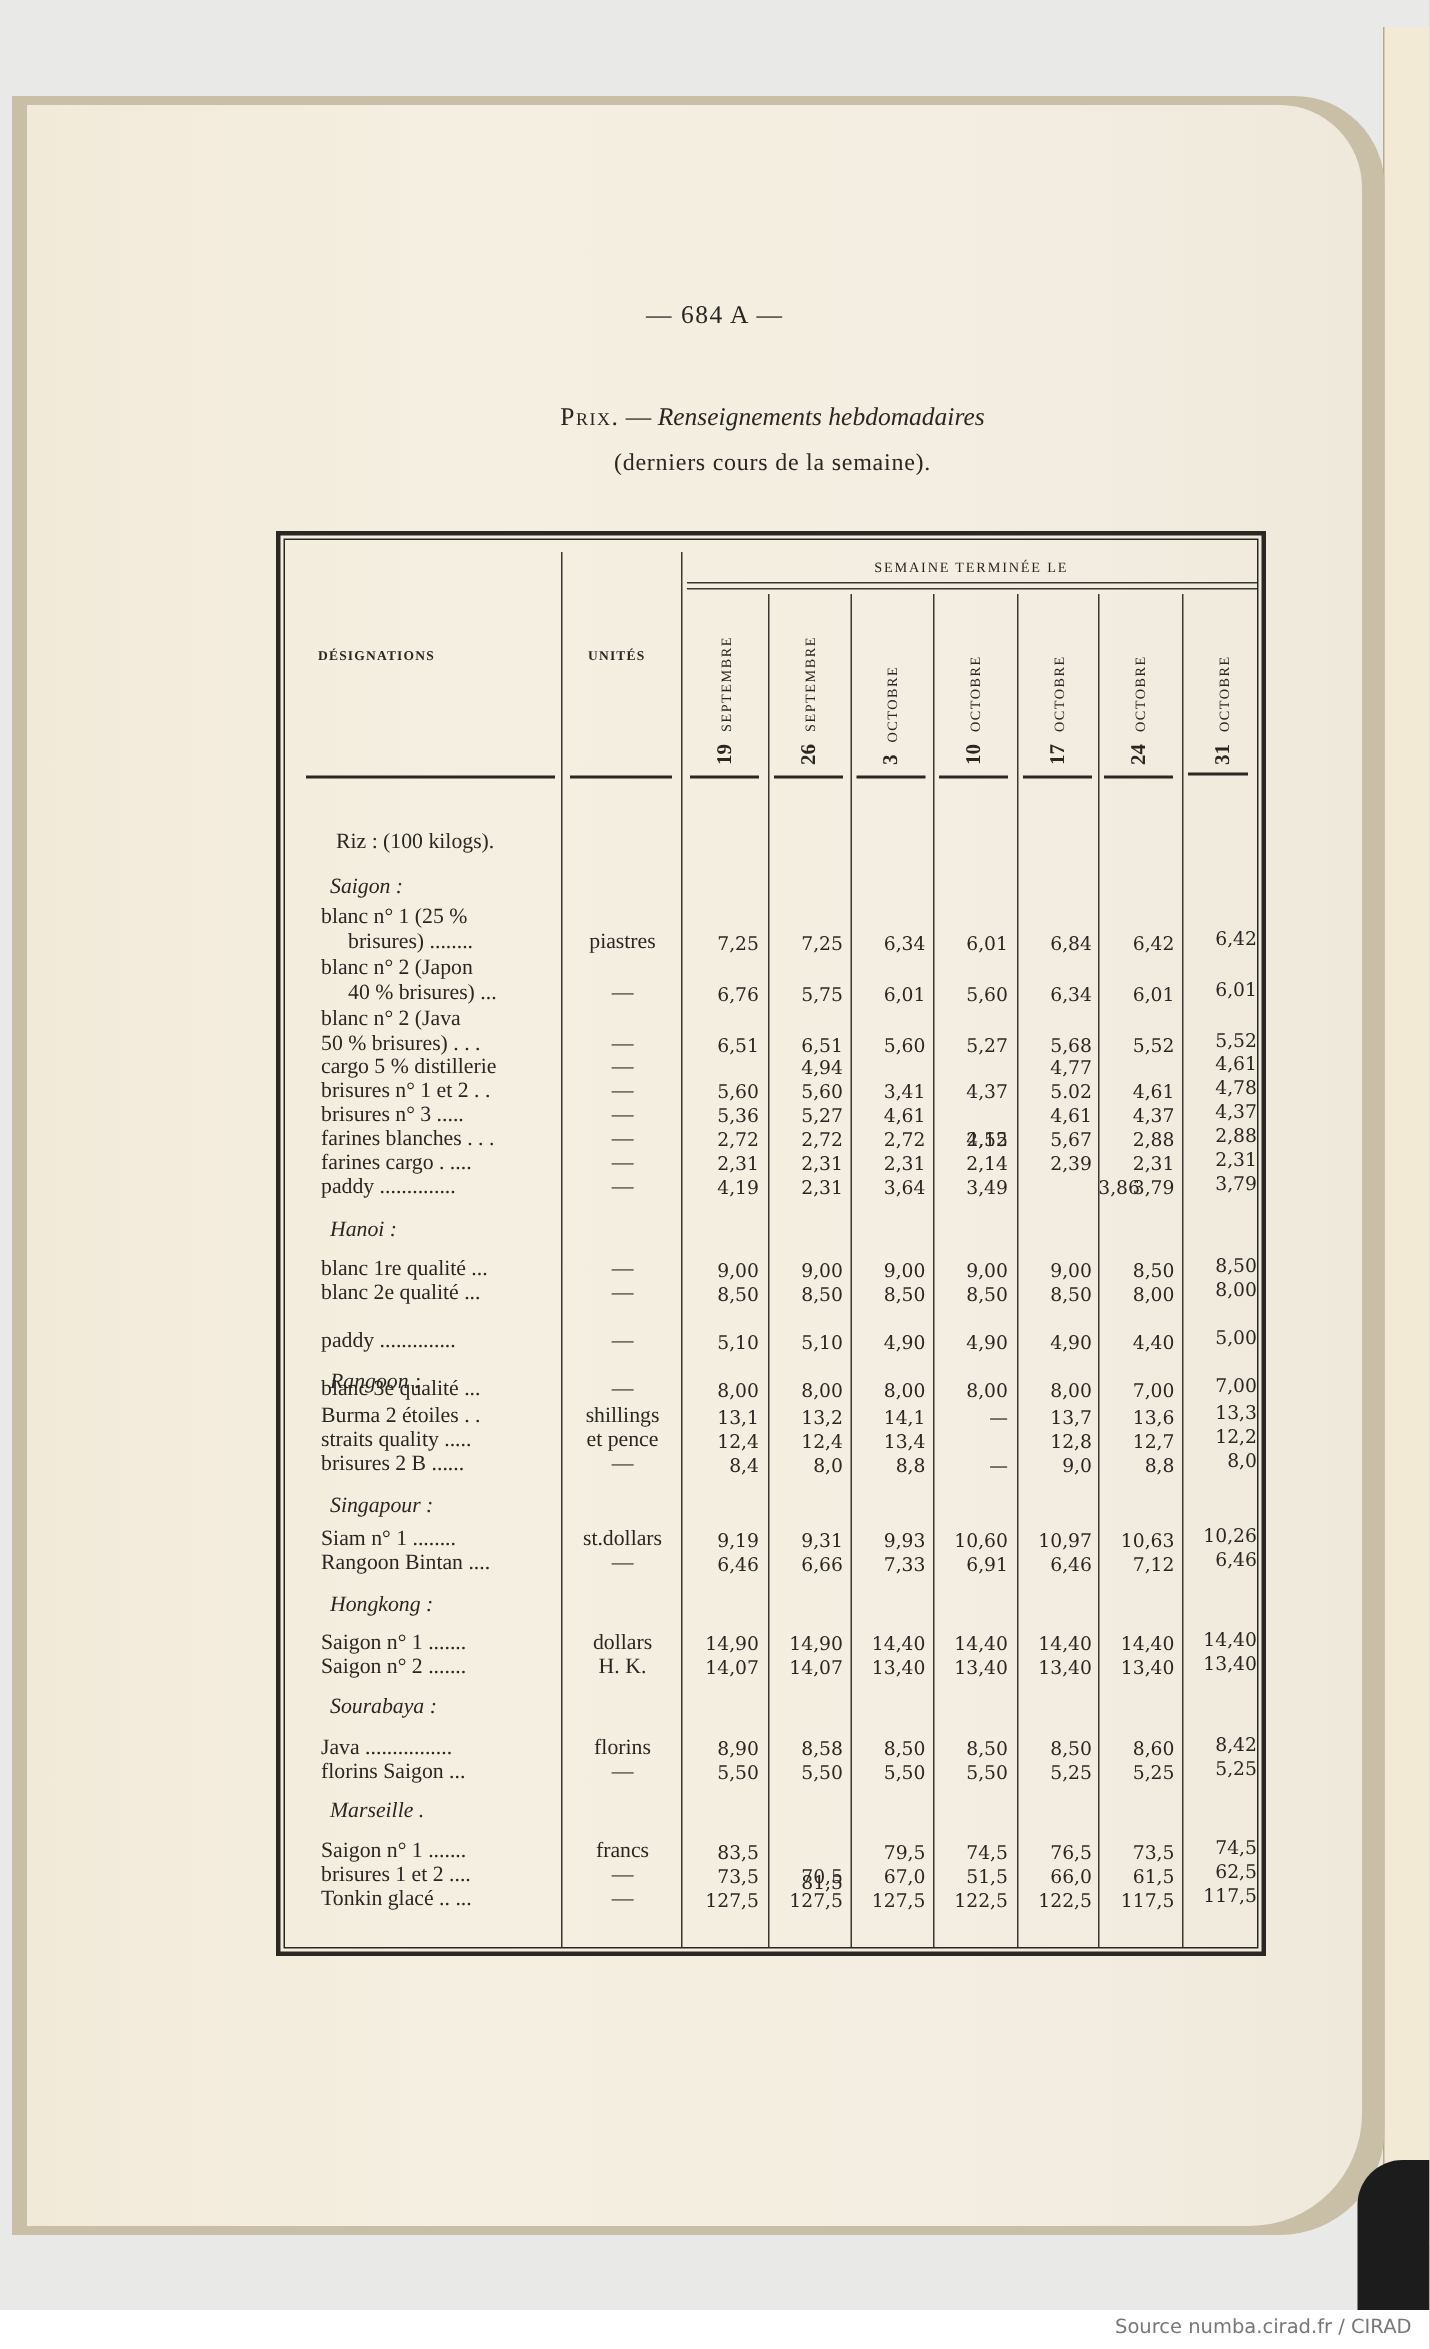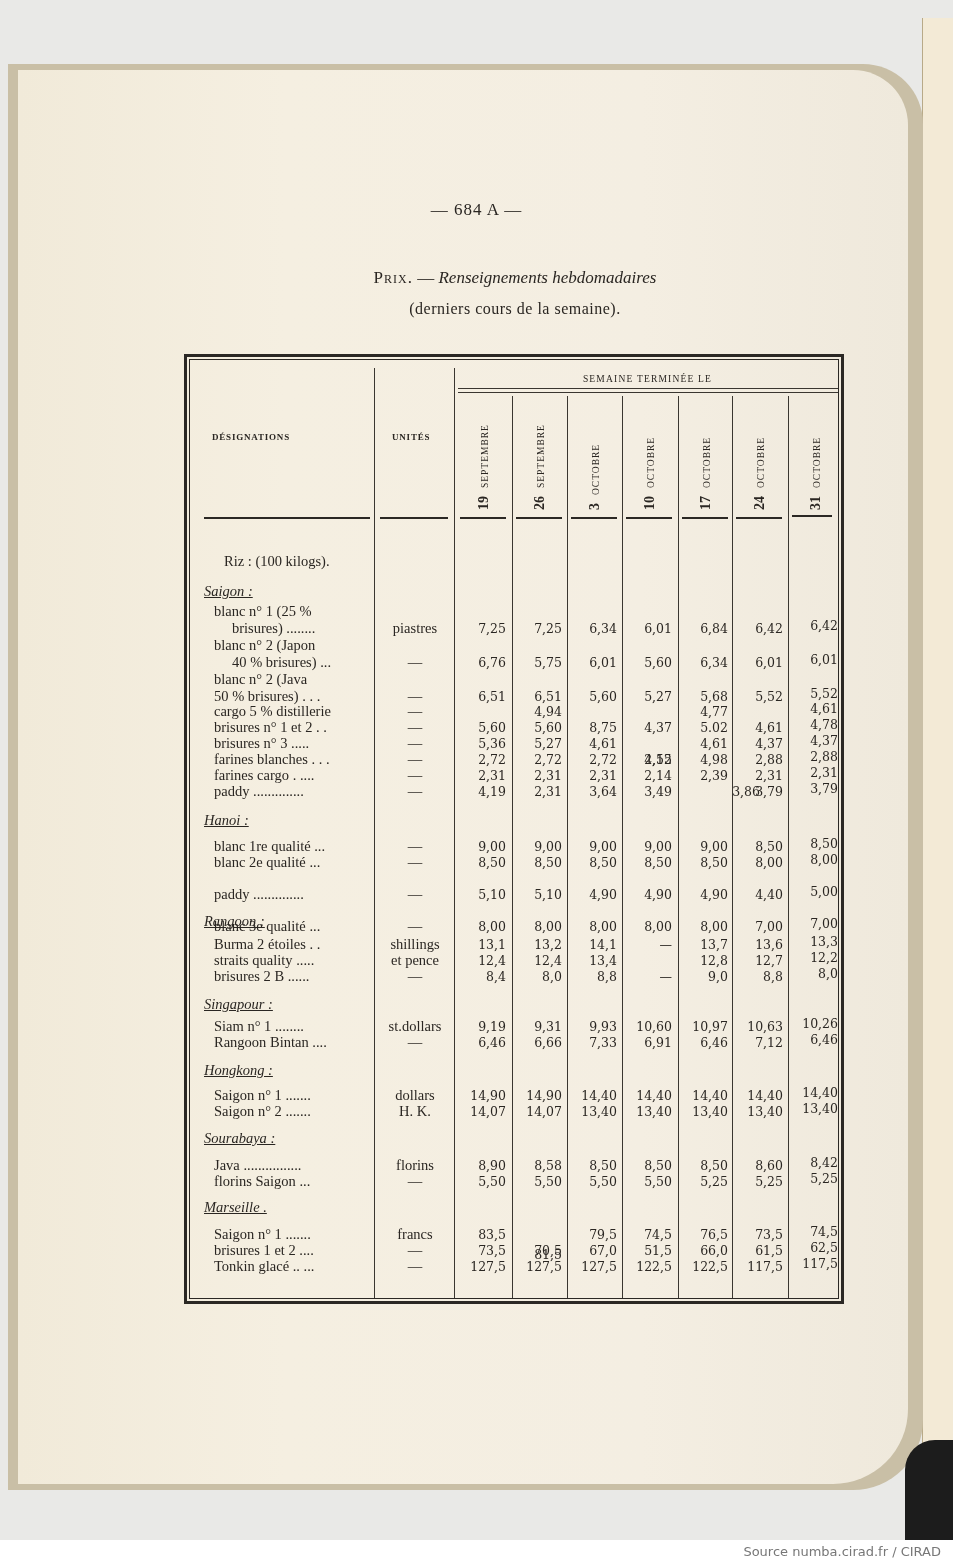--- a/index.html
+++ b/index.html
@@ -61,21 +61,21 @@
     position: absolute; left: 50%; bottom: 0; transform-origin: left bottom;
     transform: rotate(-90deg) translateY(50%); white-space: nowrap;
     font-size: 9.5px; letter-spacing: 1px;
   }
   .date-hdr .num { font-size: 14px; letter-spacing: 0; margin-right: 8px; }
 
   .row { position: absolute; left: 0; width: 953px; height: 17px; font-size: 14.5px; line-height: 17px; }
   .desig { position: absolute; left: 204px; white-space: pre; }
   .desig.indent { left: 214px; }
   .desig.indent2 { left: 232px; }
-  .desig.group { font-style: italic; left: 204px; text-decoration: underline; }
+  .desig.group { font-style: italic; left: 220px; }
   .unit { position: absolute; left: 376px; width: 78px; text-align: center; }
   .val { position: absolute; width: 52px; text-align: right; font-family: "DejaVu Serif", serif; font-size: 12.5px; }
 </style>
 </head>
 <body>
 
 <div class="scan-bg"></div>
 <div class="right-page"></div>
 <div class="page-stack"></div>
 <div class="page"></div>
@@ -193,21 +193,21 @@
       <span class="val" style="left: 620px;"></span>
       <span class="val" style="left: 676px;">4,77</span>
       <span class="val" style="left: 731px;"></span>
       <span class="val" style="left: 786px; top: -3px;">4,61</span>
     </div>
     <div class="row" style="top: 719px;">
       <span class="desig indent">brisures n° 1 et 2 . .</span>
       <span class="unit">—</span>
       <span class="val" style="left: 454px;">5,60</span>
       <span class="val" style="left: 510px;">5,60</span>
-      <span class="val" style="left: 565px;">8,75</span>
+      <span class="val" style="left: 565px;">3,41</span>
       <span class="val" style="left: 620px;">4,37</span>
       <span class="val" style="left: 676px;">5.02</span>
       <span class="val" style="left: 731px;">4,61</span>
       <span class="val" style="left: 786px; top: -3px;">4,78</span>
     </div>
     <div class="row" style="top: 735px;">
       <span class="desig indent">brisures n° 3 .....</span>
       <span class="unit">—</span>
       <span class="val" style="left: 454px;">5,36</span>
       <span class="val" style="left: 510px;">5,27</span>
@@ -217,21 +217,21 @@
       <span class="val" style="left: 731px;">4,37</span>
       <span class="val" style="left: 786px; top: -3px;">4,37</span>
     </div>
     <div class="row" style="top: 751px;">
       <span class="desig indent">farines blanches . . .</span>
       <span class="unit">—</span>
       <span class="val" style="left: 454px;">2,72</span>
       <span class="val" style="left: 510px;">2,72</span>
       <span class="val" style="left: 565px;">2,72</span>
       <span class="val" style="left: 620px;">2,55</span>
-      <span class="val" style="left: 676px;">4,98</span>
+      <span class="val" style="left: 676px;">5,67</span>
       <span class="val" style="left: 731px;">2,88</span>
       <span class="val" style="left: 786px; top: -3px;">2,88</span>
     </div>
     <div class="row" style="top: 767px;">
       <span class="desig indent">farines cargo . ....</span>
       <span class="unit">—</span>
       <span class="val" style="left: 454px;">2,31</span>
       <span class="val" style="left: 510px;">2,31</span>
       <span class="val" style="left: 565px;">2,31</span>
       <span class="val" style="left: 620px;">2,14</span>

